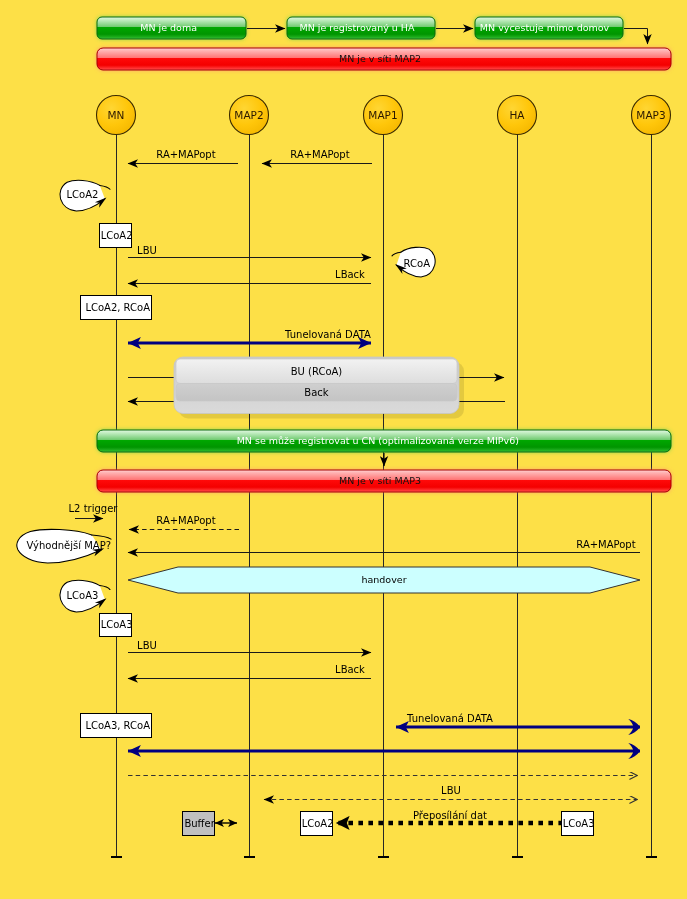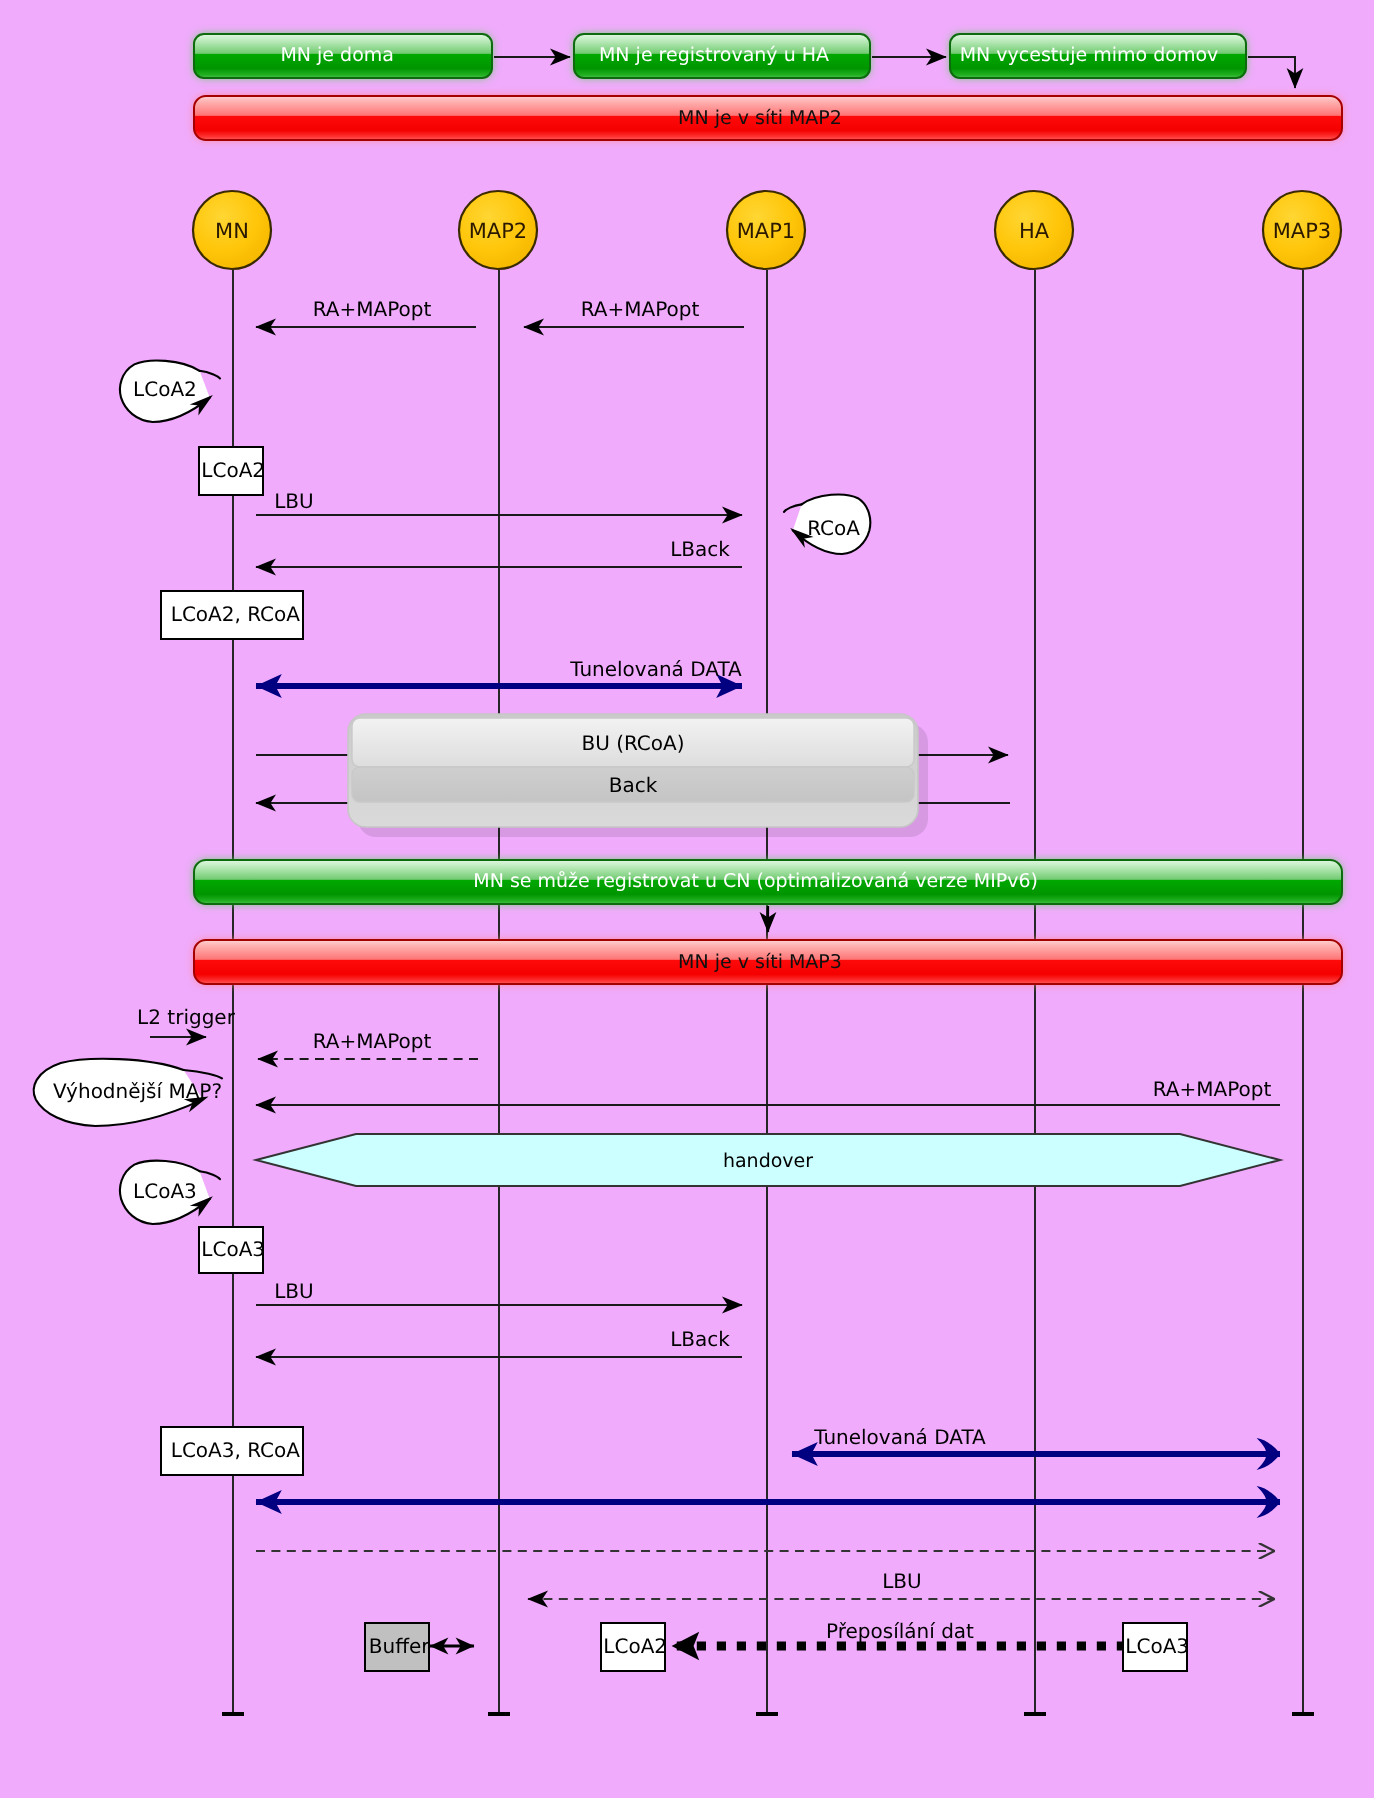--- a/index.html
+++ b/index.html
@@ -1,17 +1,17 @@
 <!DOCTYPE html>
 <html><head>
 <meta charset="utf-8">
 <style>
   html,body{margin:0;padding:0;background:#ffffff;}
   body{width:687px;height:899px;overflow:hidden;font-family:"DejaVu Sans",sans-serif;}
-  #stage{position:relative;width:687px;height:899px;background:#f0abfc;}
+  #stage{position:relative;width:687px;height:899px;background:#fde047;}
   svg#main{position:absolute;left:0;top:0;width:687px;height:899px;}
   text{-webkit-font-smoothing:antialiased;}
   .lbl{font-family:"DejaVu Sans",sans-serif;font-size:10px;fill:#000;}
   .lbl-sm{font-family:"DejaVu Sans",sans-serif;font-size:9.5px;fill:#000;}
   .node-lbl{font-family:"DejaVu Sans",sans-serif;font-size:10.5px;fill:#2b1800;}
   .bar-lbl-w{font-family:"DejaVu Sans",sans-serif;font-size:9.5px;fill:#ffffff;}
   .bar-lbl-b{font-family:"DejaVu Sans",sans-serif;font-size:9.5px;fill:#111111;}
 </style>
 </head>
 <body>

